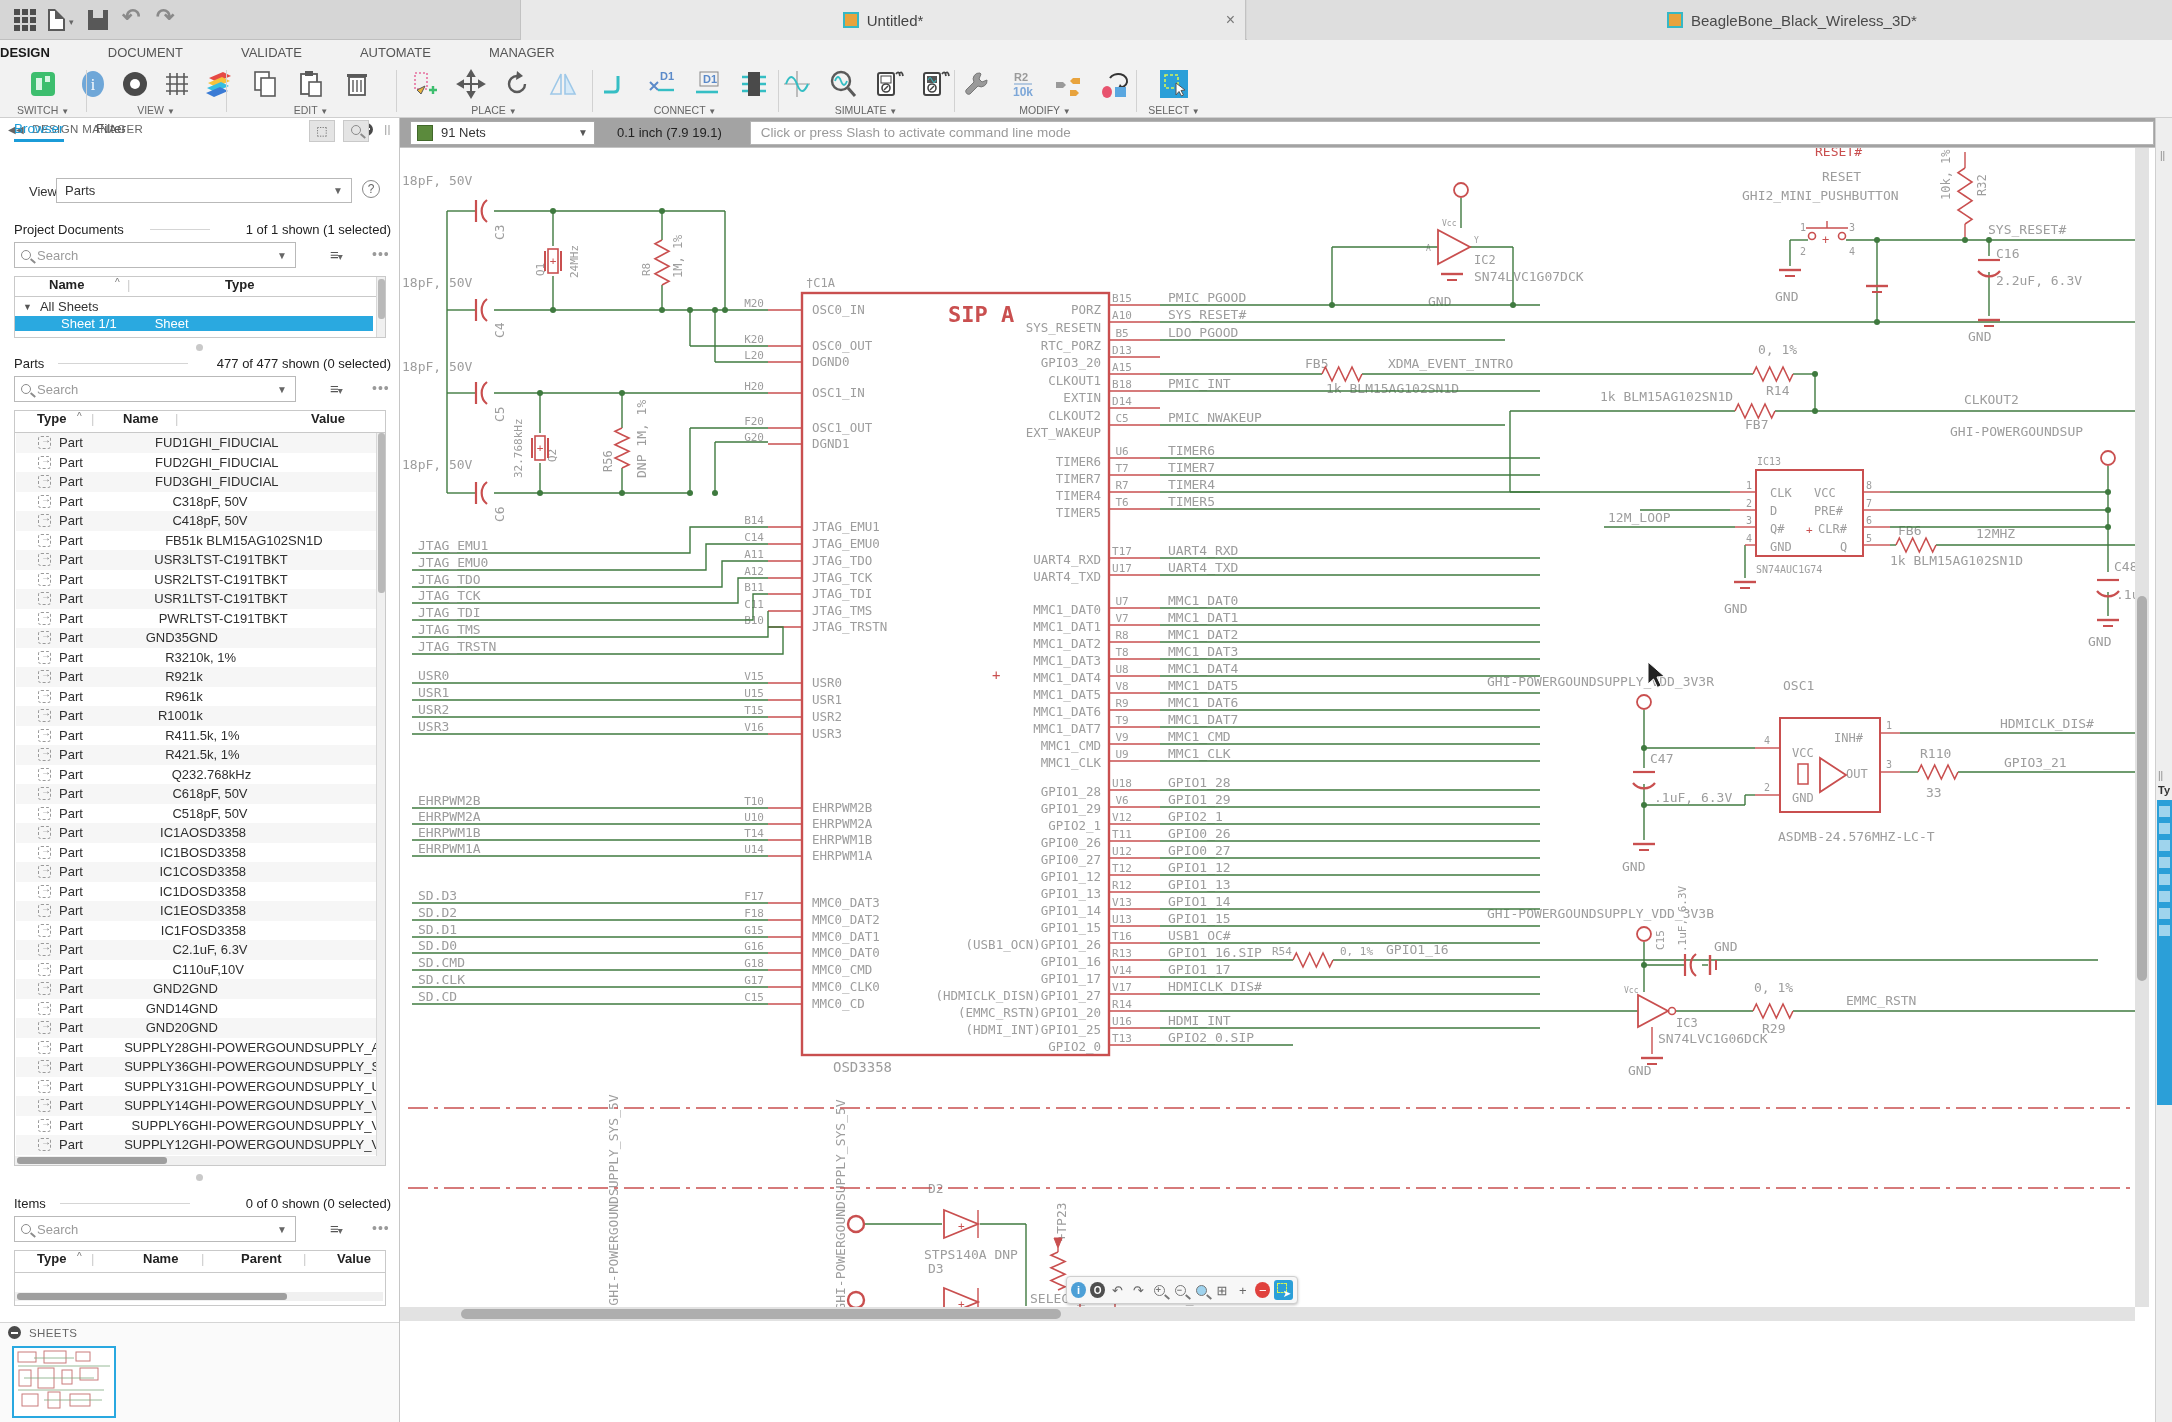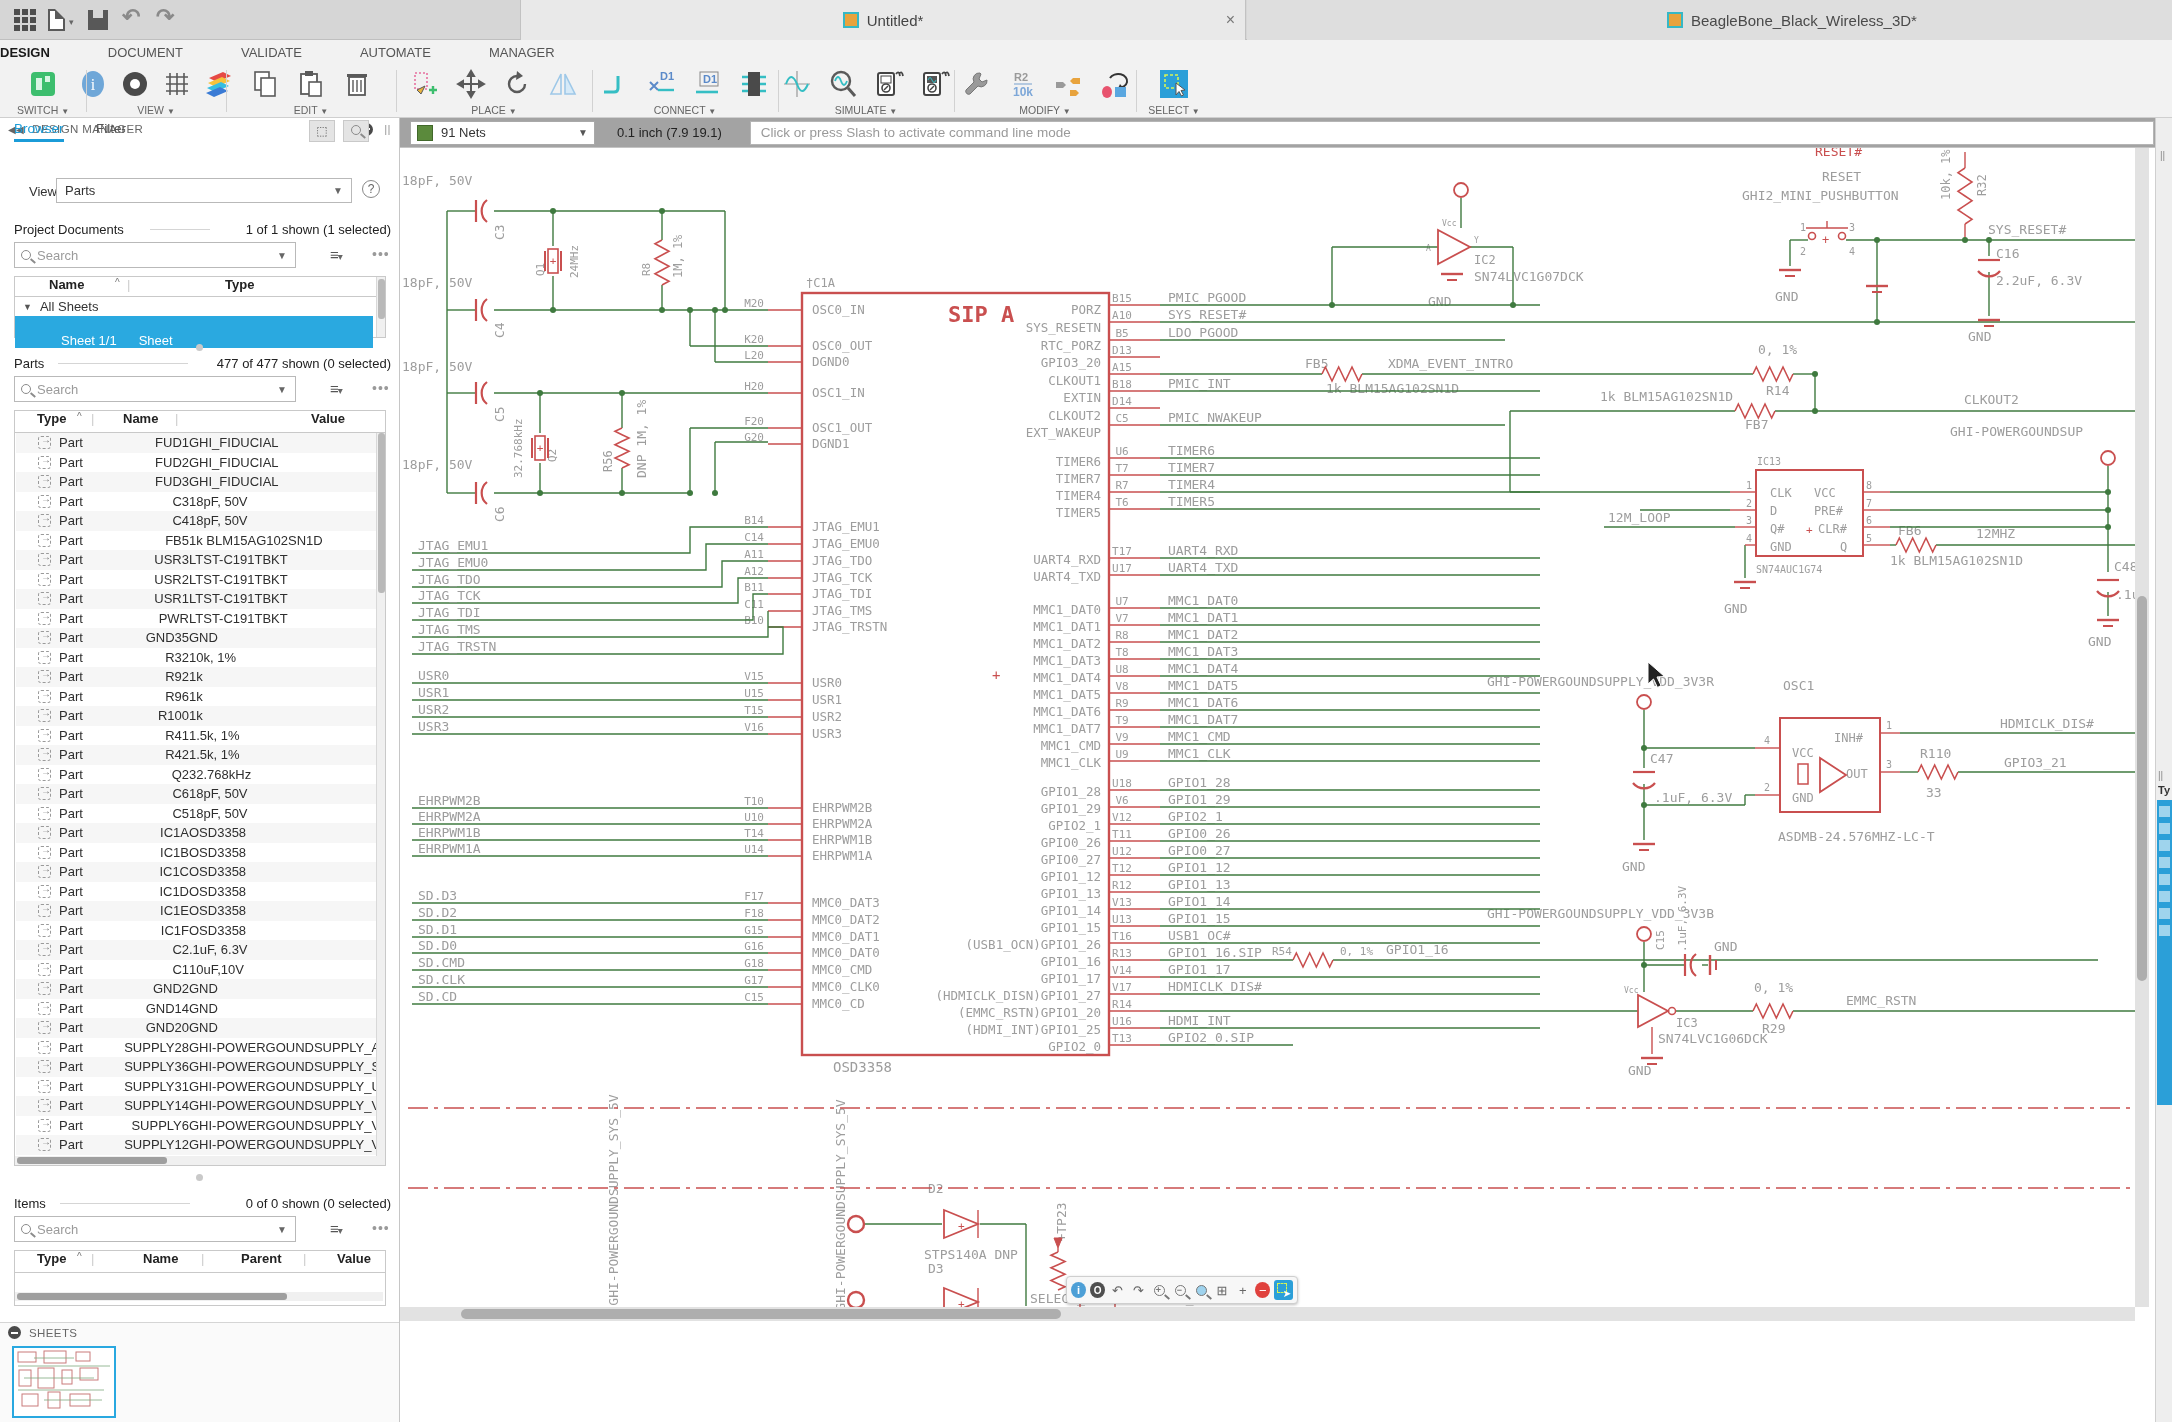--- a/index.html
+++ b/index.html
@@ -406,21 +406,21 @@
     <div class="tblhead" style="left:0;top:0;width:100%;height:20px;">
       <span style="position:absolute;left:34px;">Name</span>
       <span style="position:absolute;left:100px;font-weight:normal;color:#777;font-size:10px;">^</span>
       <span style="position:absolute;left:112px;color:#ccc;font-weight:normal;">|</span>
       <span style="position:absolute;left:210px;">Type</span>
     </div>
     <div style="position:absolute;left:0;top:20px;width:100%;height:19px;display:flex;align-items:center;">
       <span style="margin-left:8px;font-size:9px;color:#555;">▼</span>
       <span style="margin-left:8px;">All Sheets</span>
     </div>
-    <div class="selrow" style="position:absolute;left:0;top:39px;width:358px;height:32px;display:flex;align-items:flex-end;">
+    <div class="selrow" style="position:absolute;left:0;top:39px;width:358px;height:15px;display:flex;align-items:flex-start;gap:16px;">
       <span style="margin-left:46px;">Sheet 1/1</span>
       <span style="margin-left:22px;">Sheet</span>
     </div>
     <div class="vscr" style="right:0;top:0;height:60px;">
         <div class="vthumb" style="top:2px;height:40px;"></div>
       </div>
   </div>
   <div class="rszdot" style="left:196px;top:226px;"></div>
 
   <div class="lp seclabel" style="left:14px;top:238px;">Parts</div>

